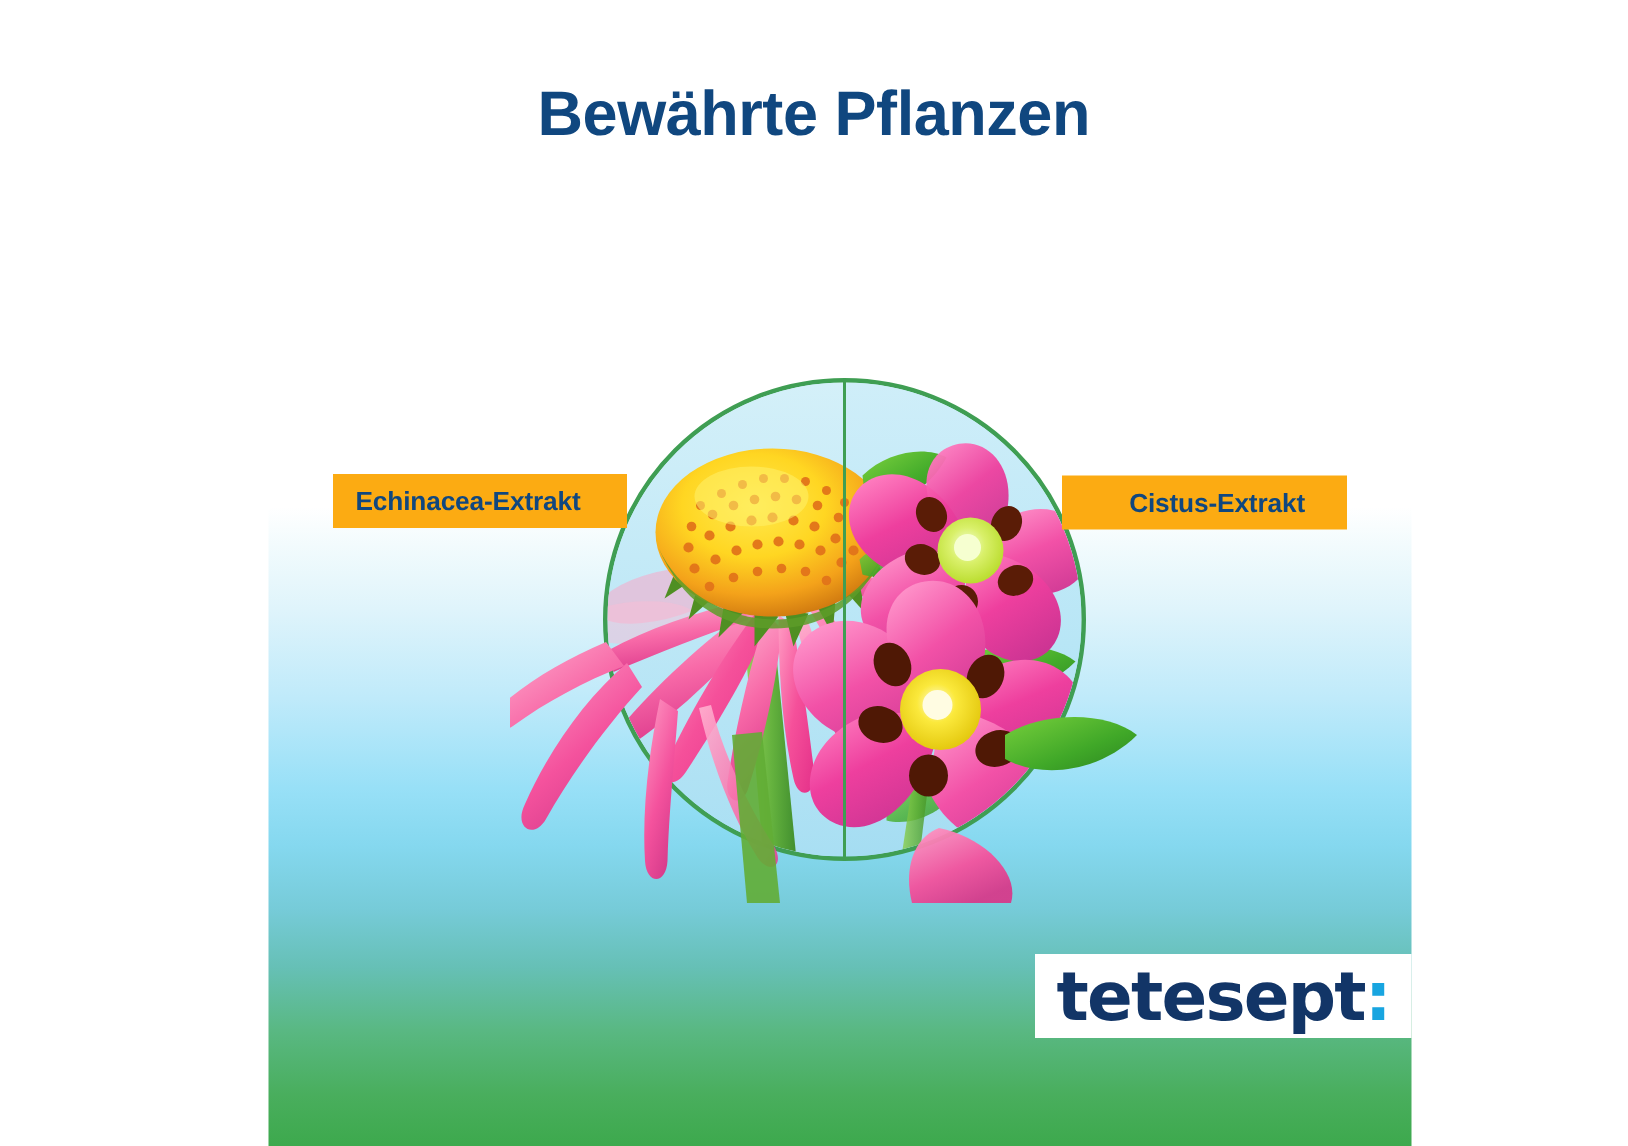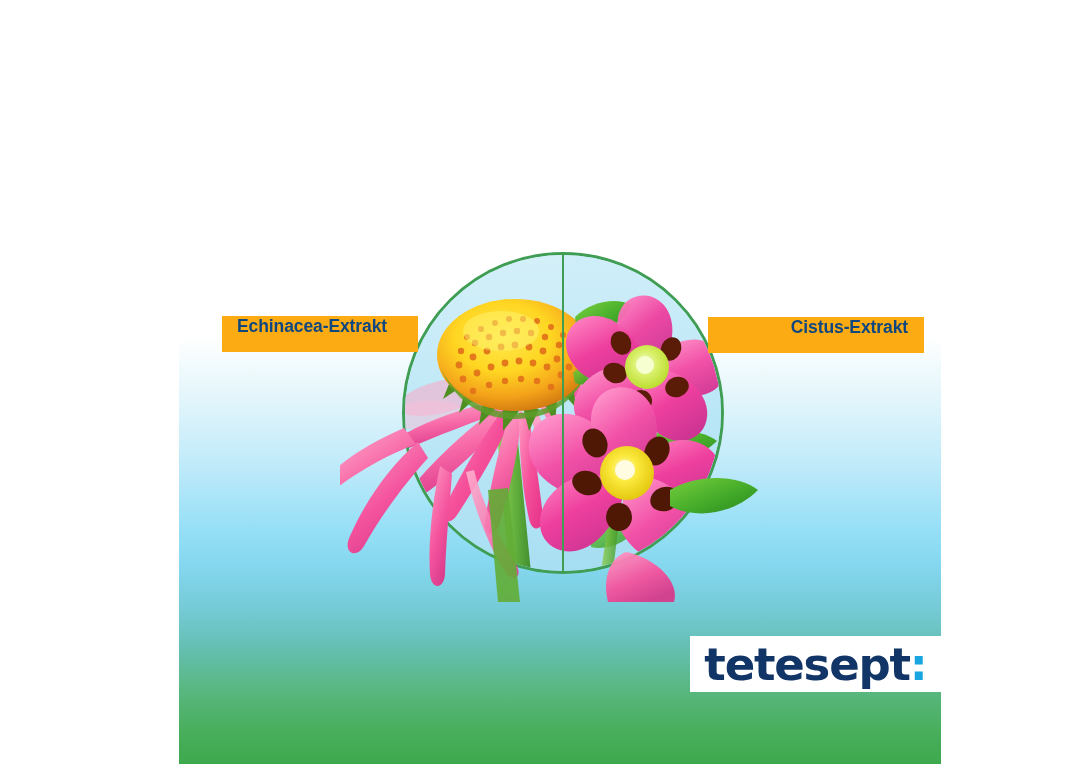--- a/index.html
+++ b/index.html
@@ -89,37 +89,38 @@
   }
 
   
   .label-bar {
     position: absolute;
     background: #fcab12;
     color: #10477f;
     font-weight: bold;
     font-size: 17.5px;
     display: flex;
+    align-items: center;
     height: 36px;
     letter-spacing: -0.1px;
   }
   #label-echinacea {
     left: 222px;
     top: 316px;
     width: 196px;
     justify-content: flex-start;
     padding-left: 15px;
     box-sizing: border-box;
   }
   #label-cistus {
     left: 708px;
     top: 317px;
-    width: 216px;
+    width: 190px;
     justify-content: flex-end;
-    padding-right: 16px;
+    padding-right: 28px;
     box-sizing: border-box;
   }
 
   
   #logo-box {
     position: absolute;
     left: 690px;
     top: 636px;
     width: 251px;
     height: 56px;
@@ -138,20 +139,21 @@
     white-space: nowrap;
   }
   #logo-colon {
     color: #18a5e0;
   }
 </style>
 </head>
 <body>
 
 <div id="headline">
+  <span class="line">Bewährte Pflanzen</span>
 </div>
 
 <div id="visual-panel"></div>
 
 <div id="flower-circle">
   <svg width="316" height="316" viewBox="0 0 316 316" xmlns="http://www.w3.org/2000/svg">
     <defs>
       <linearGradient id="skyL" x1="0" y1="0" x2="0" y2="1">
         <stop offset="0%" stop-color="#d4f0f9"></stop>
         <stop offset="55%" stop-color="#bce7f6"></stop>

